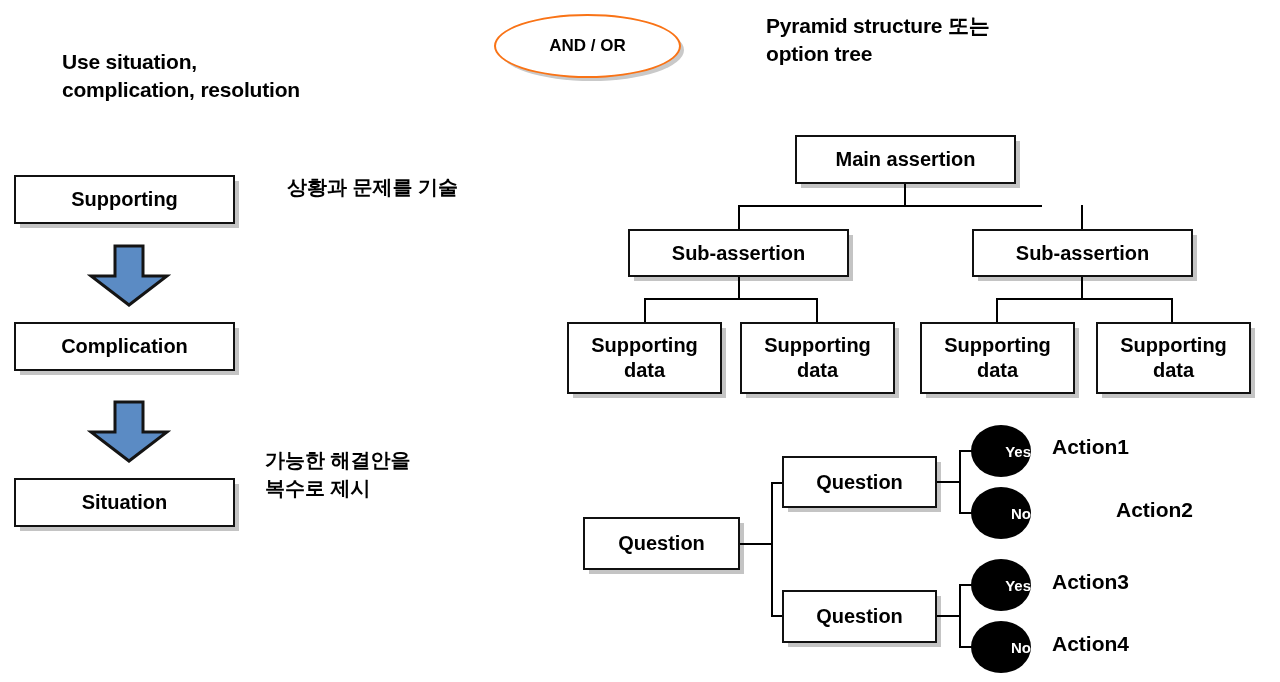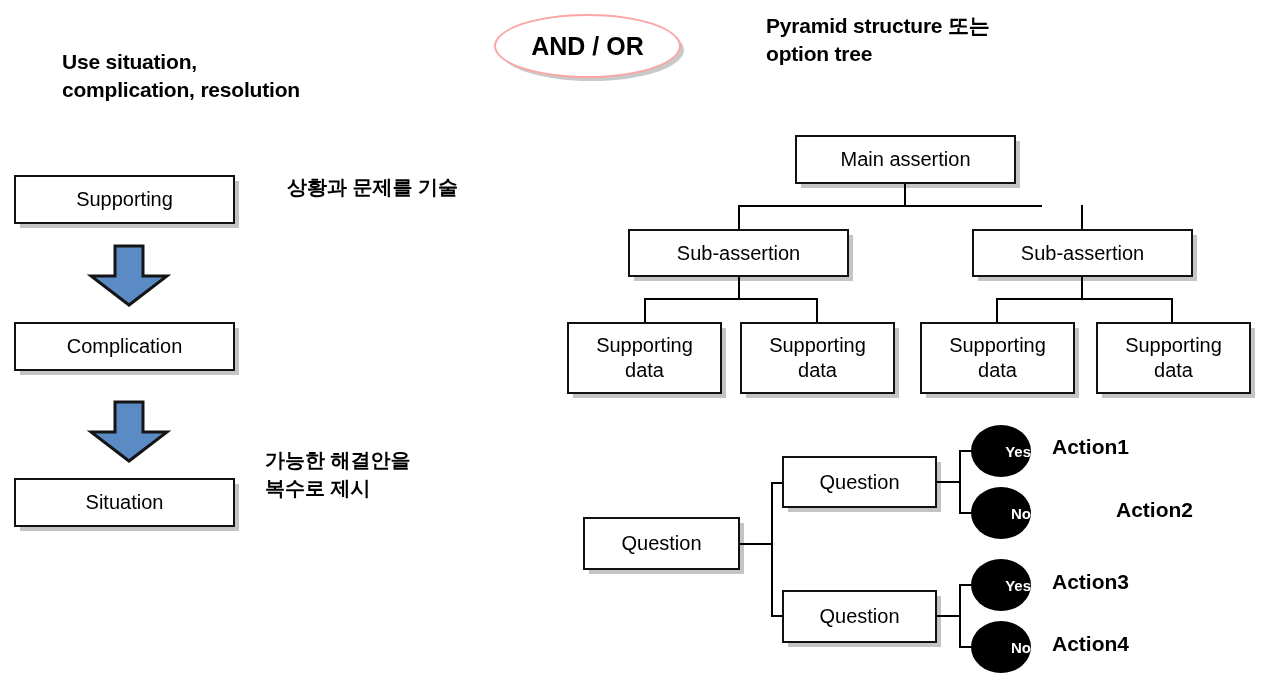--- a/index.html
+++ b/index.html
@@ -26,41 +26,41 @@
     font-size: 21px;
     line-height: 28px;
     color: #000000;
     white-space: pre-line;
     letter-spacing: -0.2px;
   }
 
   
   .ellipse-and-or {
     position: absolute;
-    border: 2px solid #fca5a5;
+    border: 2px solid #f97316;
     border-radius: 50%;
     background: #ffffff;
     display: flex;
     align-items: center;
     justify-content: center;
     font-weight: bold;
-    font-size: 25px;
+    font-size: 17px;
     box-shadow: 4px 4px 0 -1px #c9c9c9;
   }
 
   
   .box {
     position: absolute;
     background: #ffffff;
     border: 2px solid #111111;
     display: flex;
     align-items: center;
     justify-content: center;
     text-align: center;
-    font-weight: normal;
+    font-weight: bold;
     font-size: 20px;
     line-height: 25px;
     box-shadow: 5px 5px 0 -1px #c4c4c4;
     box-sizing: border-box;
   }
   .box .box-label { display: block; white-space: pre-line; }
 
   
   .annot {
     position: absolute;

